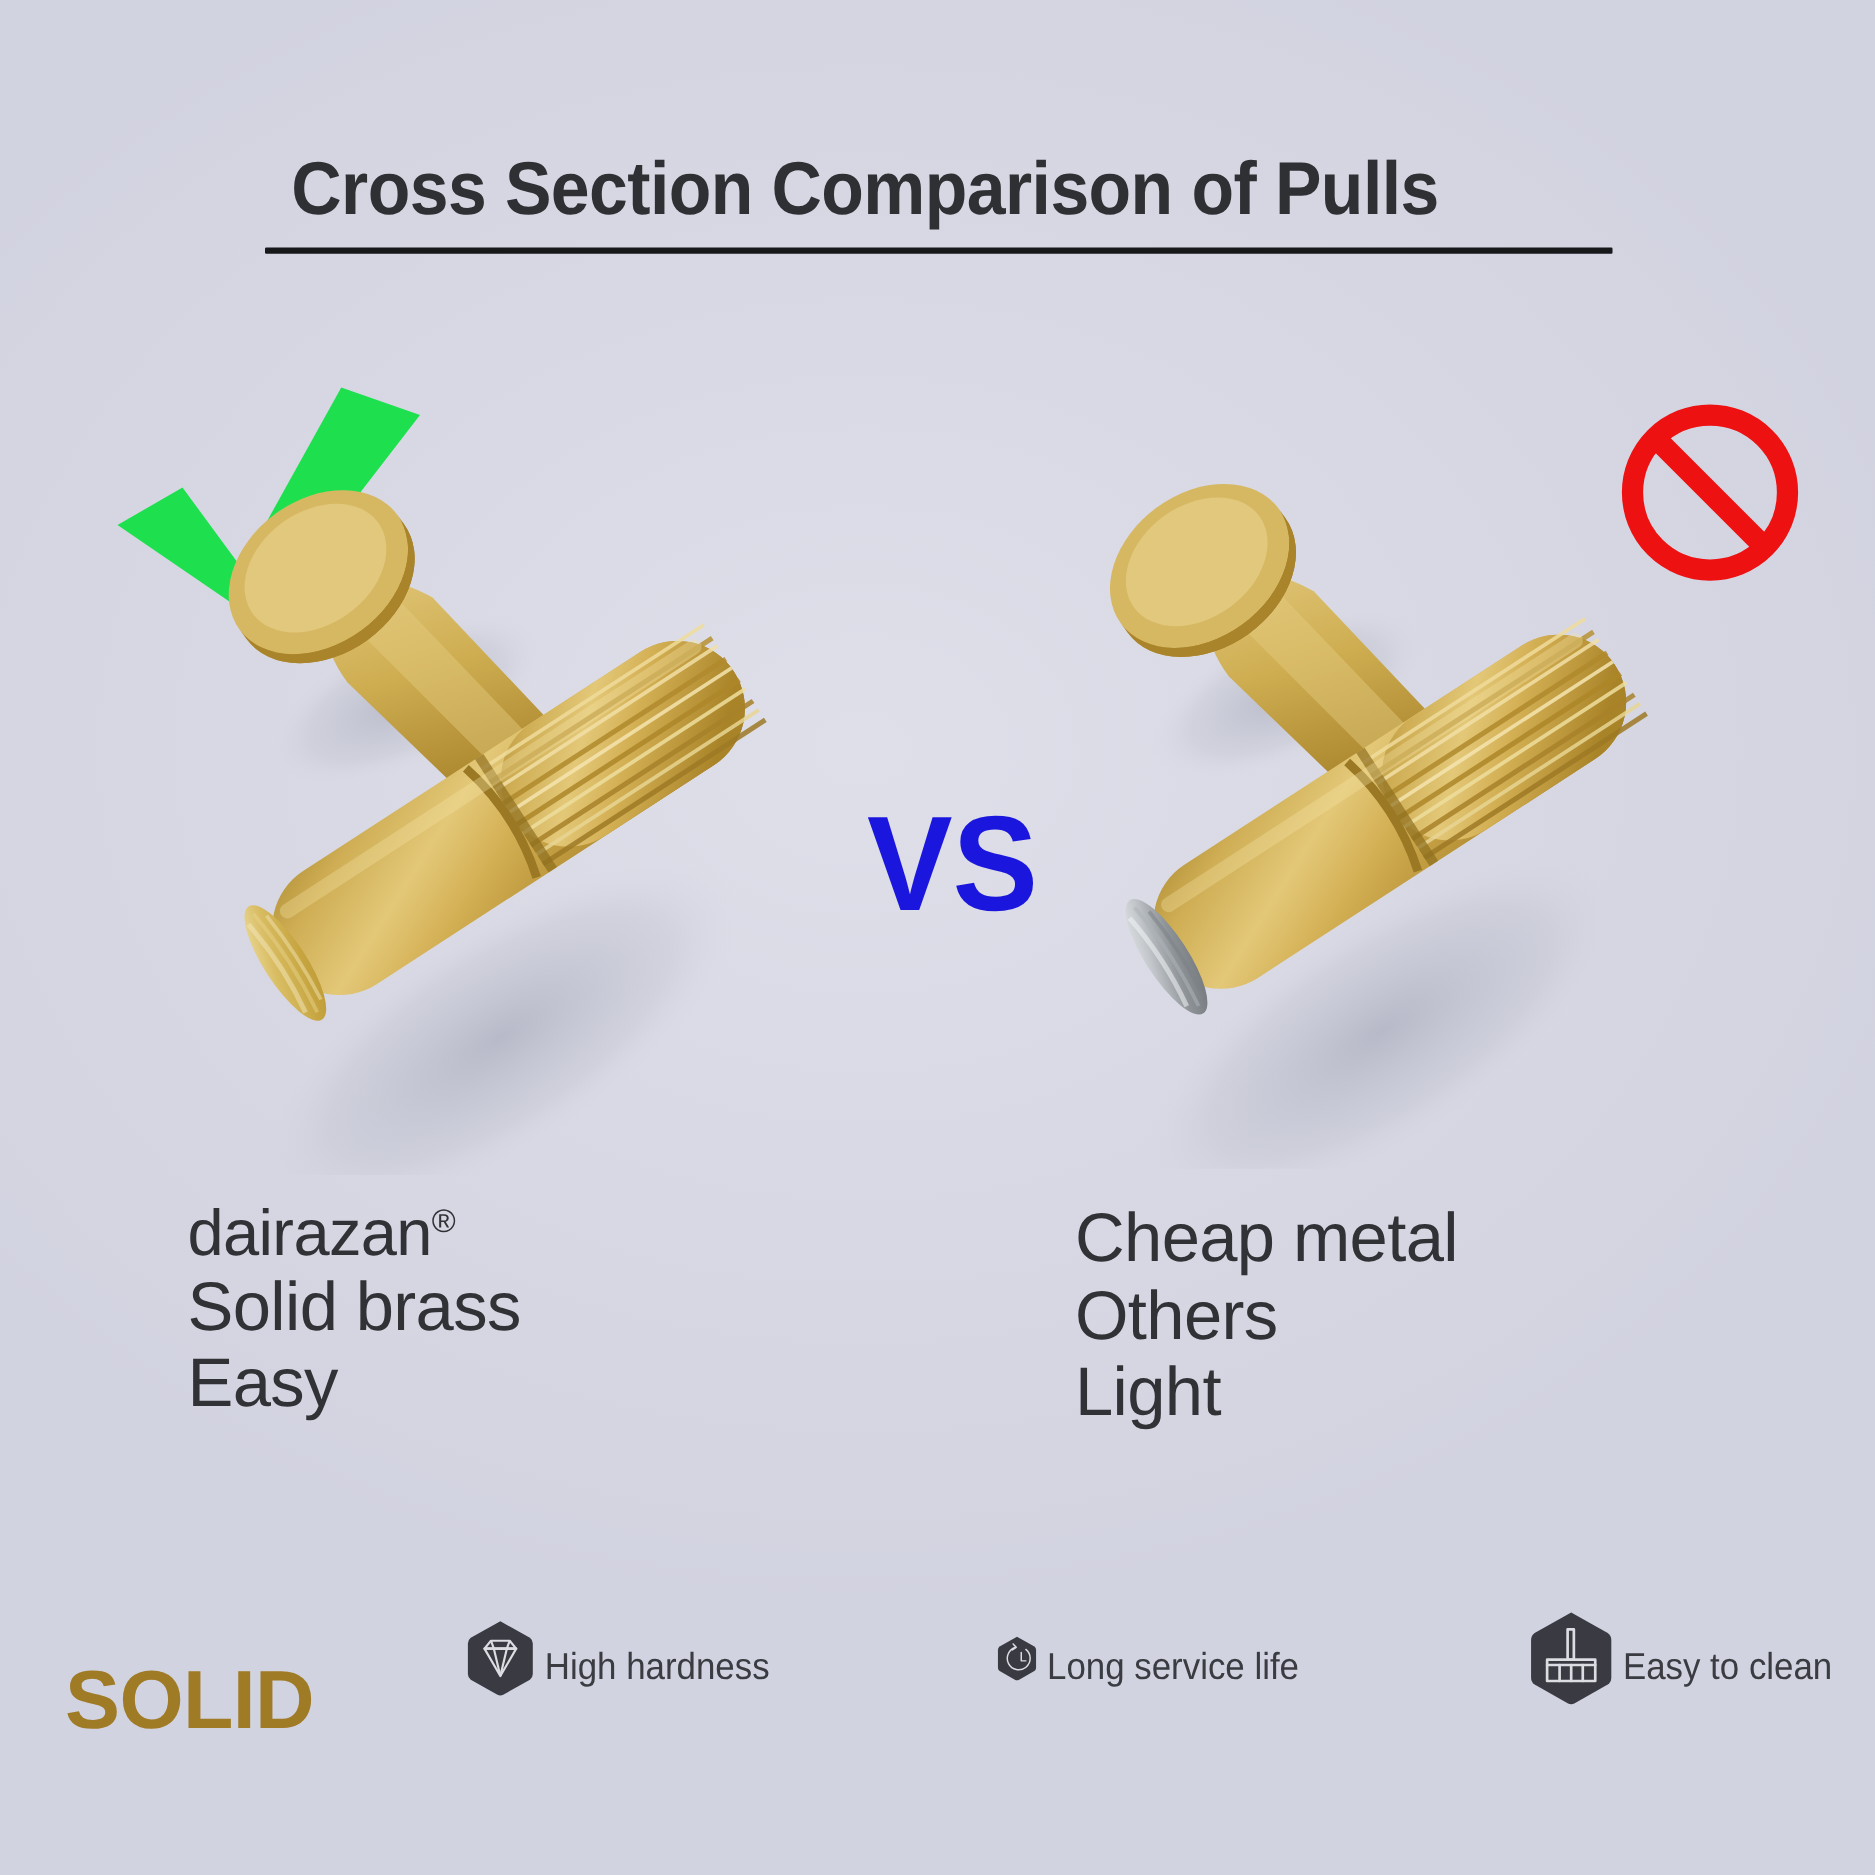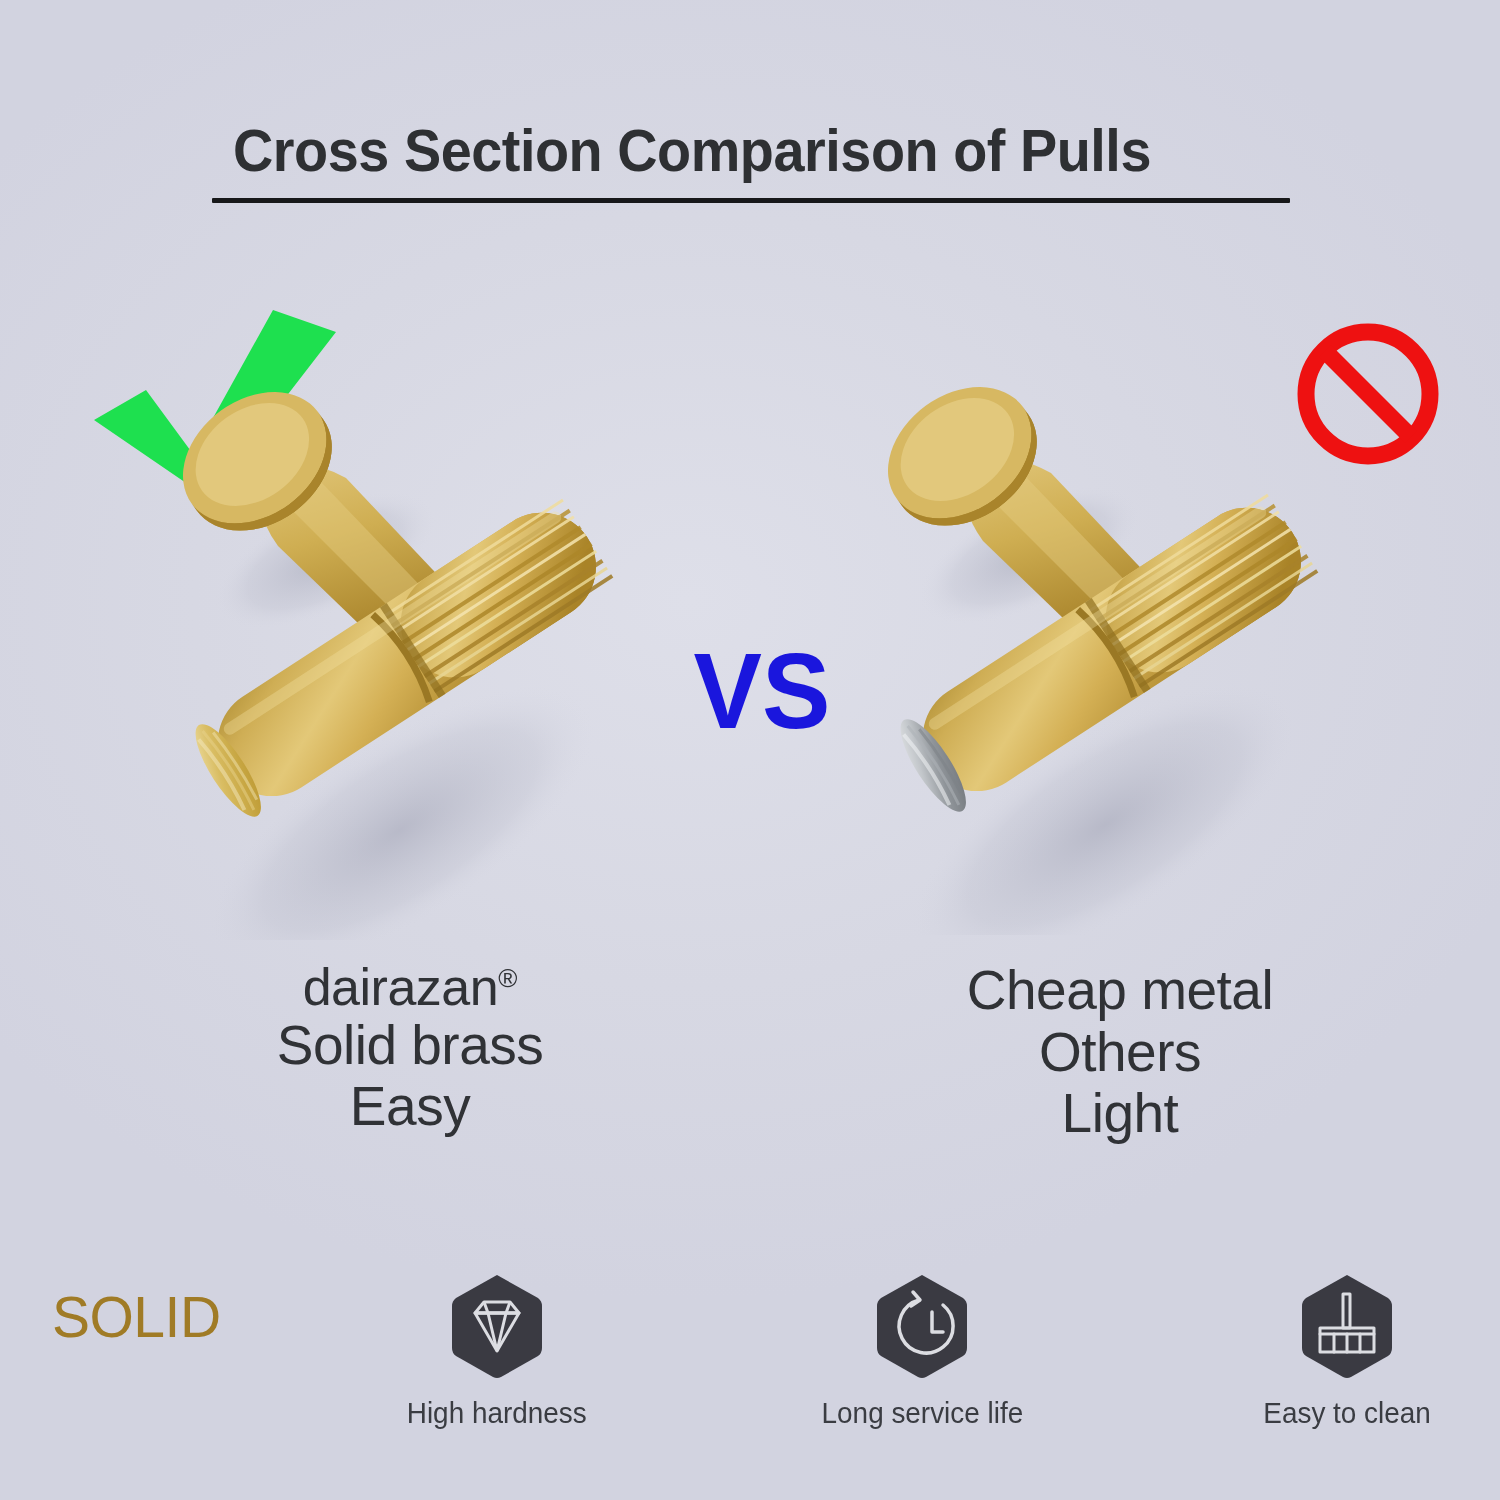--- a/index.html
+++ b/index.html
@@ -40,43 +40,43 @@
 
   
   .vs {
     position:absolute; left:690px; top:637px;
     font-size:108px; font-weight:700; color:#1a16dd;
     letter-spacing:0px; line-height:1;
     transform:scaleX(0.95);
   }
 
   
-  .caption { position:absolute; text-align:center; color:#303236; }
+  .caption { position:absolute; color:#303236; }
   .caption-left  { left:150px; top:960px; width:520px; }
   .caption-right { left:860px; top:960px; width:520px; }
   .brand-line {
     font-size:52px; font-weight:400; letter-spacing:-0.5px;
     line-height:1.05; white-space:nowrap;
   }
   .brand-line .reg { font-size:26px; vertical-align:super; letter-spacing:0; }
   .cap-line { font-size:55px; font-weight:400; line-height:1.12; letter-spacing:-0.5px; }
 
   
   .solid-brass {
-    position:absolute; left:52px; top:1287px; width:300px;
-    color:#a07b26; font-weight:400; font-size:57px;
+    position:absolute; left:52px; top:1324px; width:300px;
+    color:#a07b26; font-weight:700; font-size:66px;
     line-height:1.08; letter-spacing:-0.5px;
   }
 
   
   .features {
     position:absolute; left:372px; top:1272px; width:1100px; height:200px;
     display:flex; align-items:flex-start; justify-content:space-between;
   }
-  .feature { width:250px; display:flex; flex-direction:column; align-items:center; }
+  .feature { width:250px; display:flex; flex-direction:row; align-items:center; }
   .hexbadge { width:98px; height:110px; display:block; }
   .feature-label {
     margin-top:14px; font-size:30px; color:#3a3c42; white-space:nowrap;
     transform:scaleX(0.93); transform-origin:center top;
   }
 </style>
 </head>
 <body>
 
 <div id="stage">

